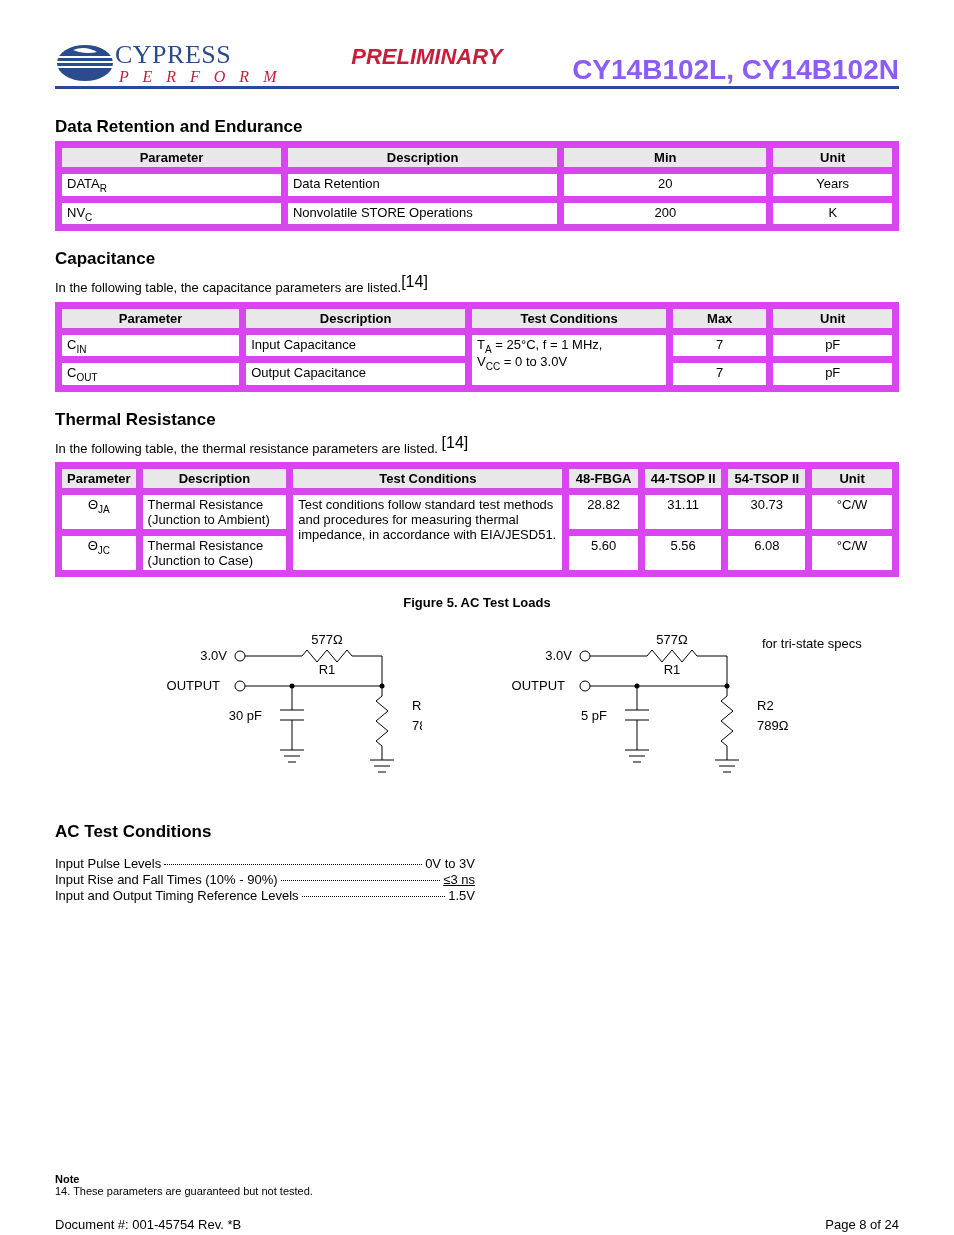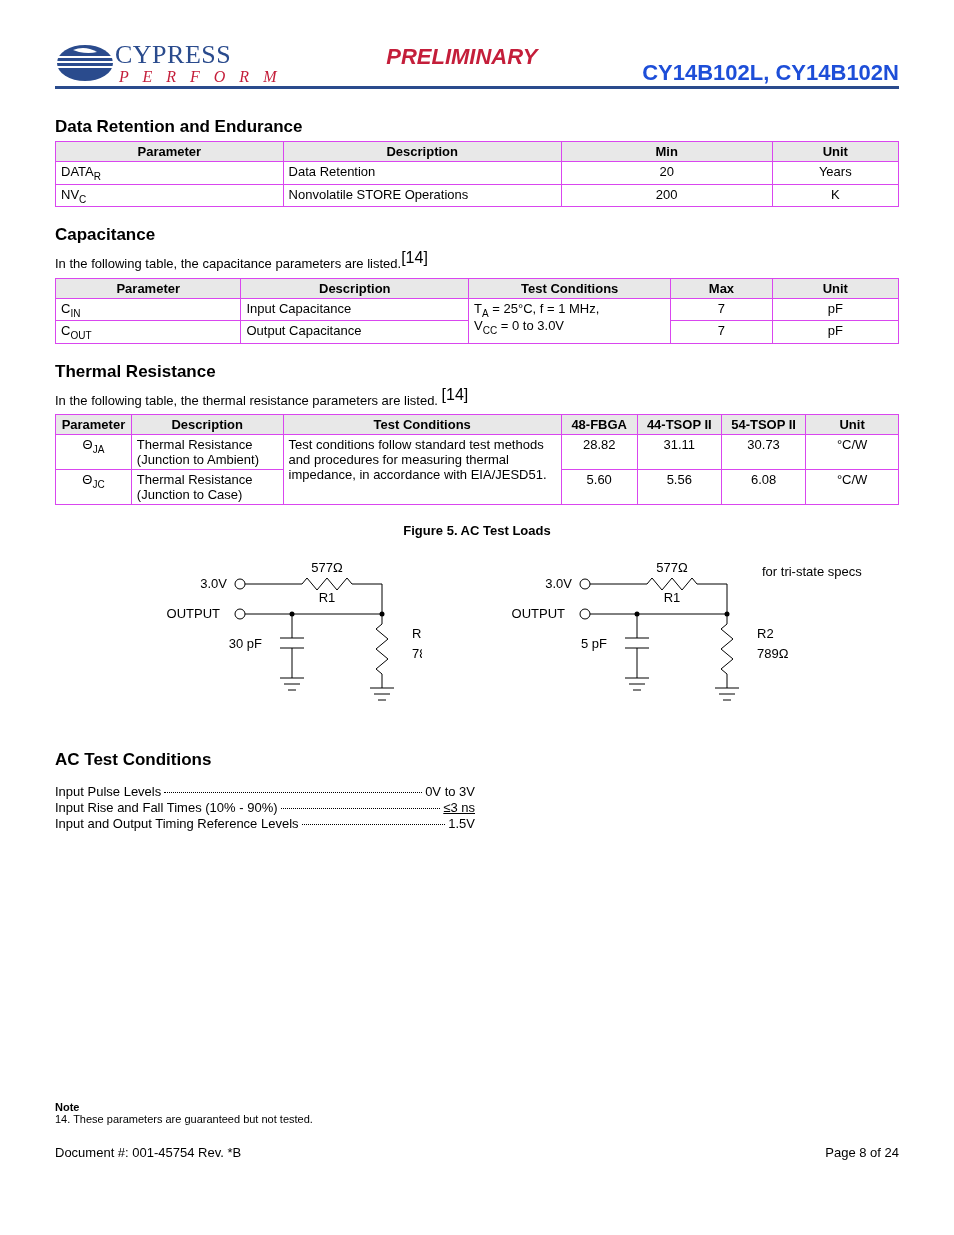--- a/index.html
+++ b/index.html
@@ -55,40 +55,40 @@
     font-style: italic;
     font-weight: bold;
     color: #c41e3a;
     font-size: 22px;
     position: relative;
     top: -16px;
   }
   .part-number {
     font-family: Arial, Helvetica, sans-serif;
     font-weight: bold;
-    font-size: 22px;
-    color: #1d4ed8;
+    font-size: 28px;
+    color: #8b5cf6;
   }
   h2 {
     font-size: 17px;
     font-weight: bold;
     margin: 18px 0 4px 0;
   }
   .subtext {
     font-size: 13px;
     margin: 0 0 6px 0;
   }
   sup { font-size: 16px; }
   table {
     border-collapse: collapse;
     width: 100%;
     font-size: 13px;
   }
   th, td {
-    border: 1px solid #d946ef;
+    border: 7px solid #d946ef;
     padding: 2px 5px;
     vertical-align: top;
   }
   th {
     background: #e8e8e8;
     font-weight: bold;
     text-align: center;
   }
   .center { text-align: center; }
   .figure-caption {

